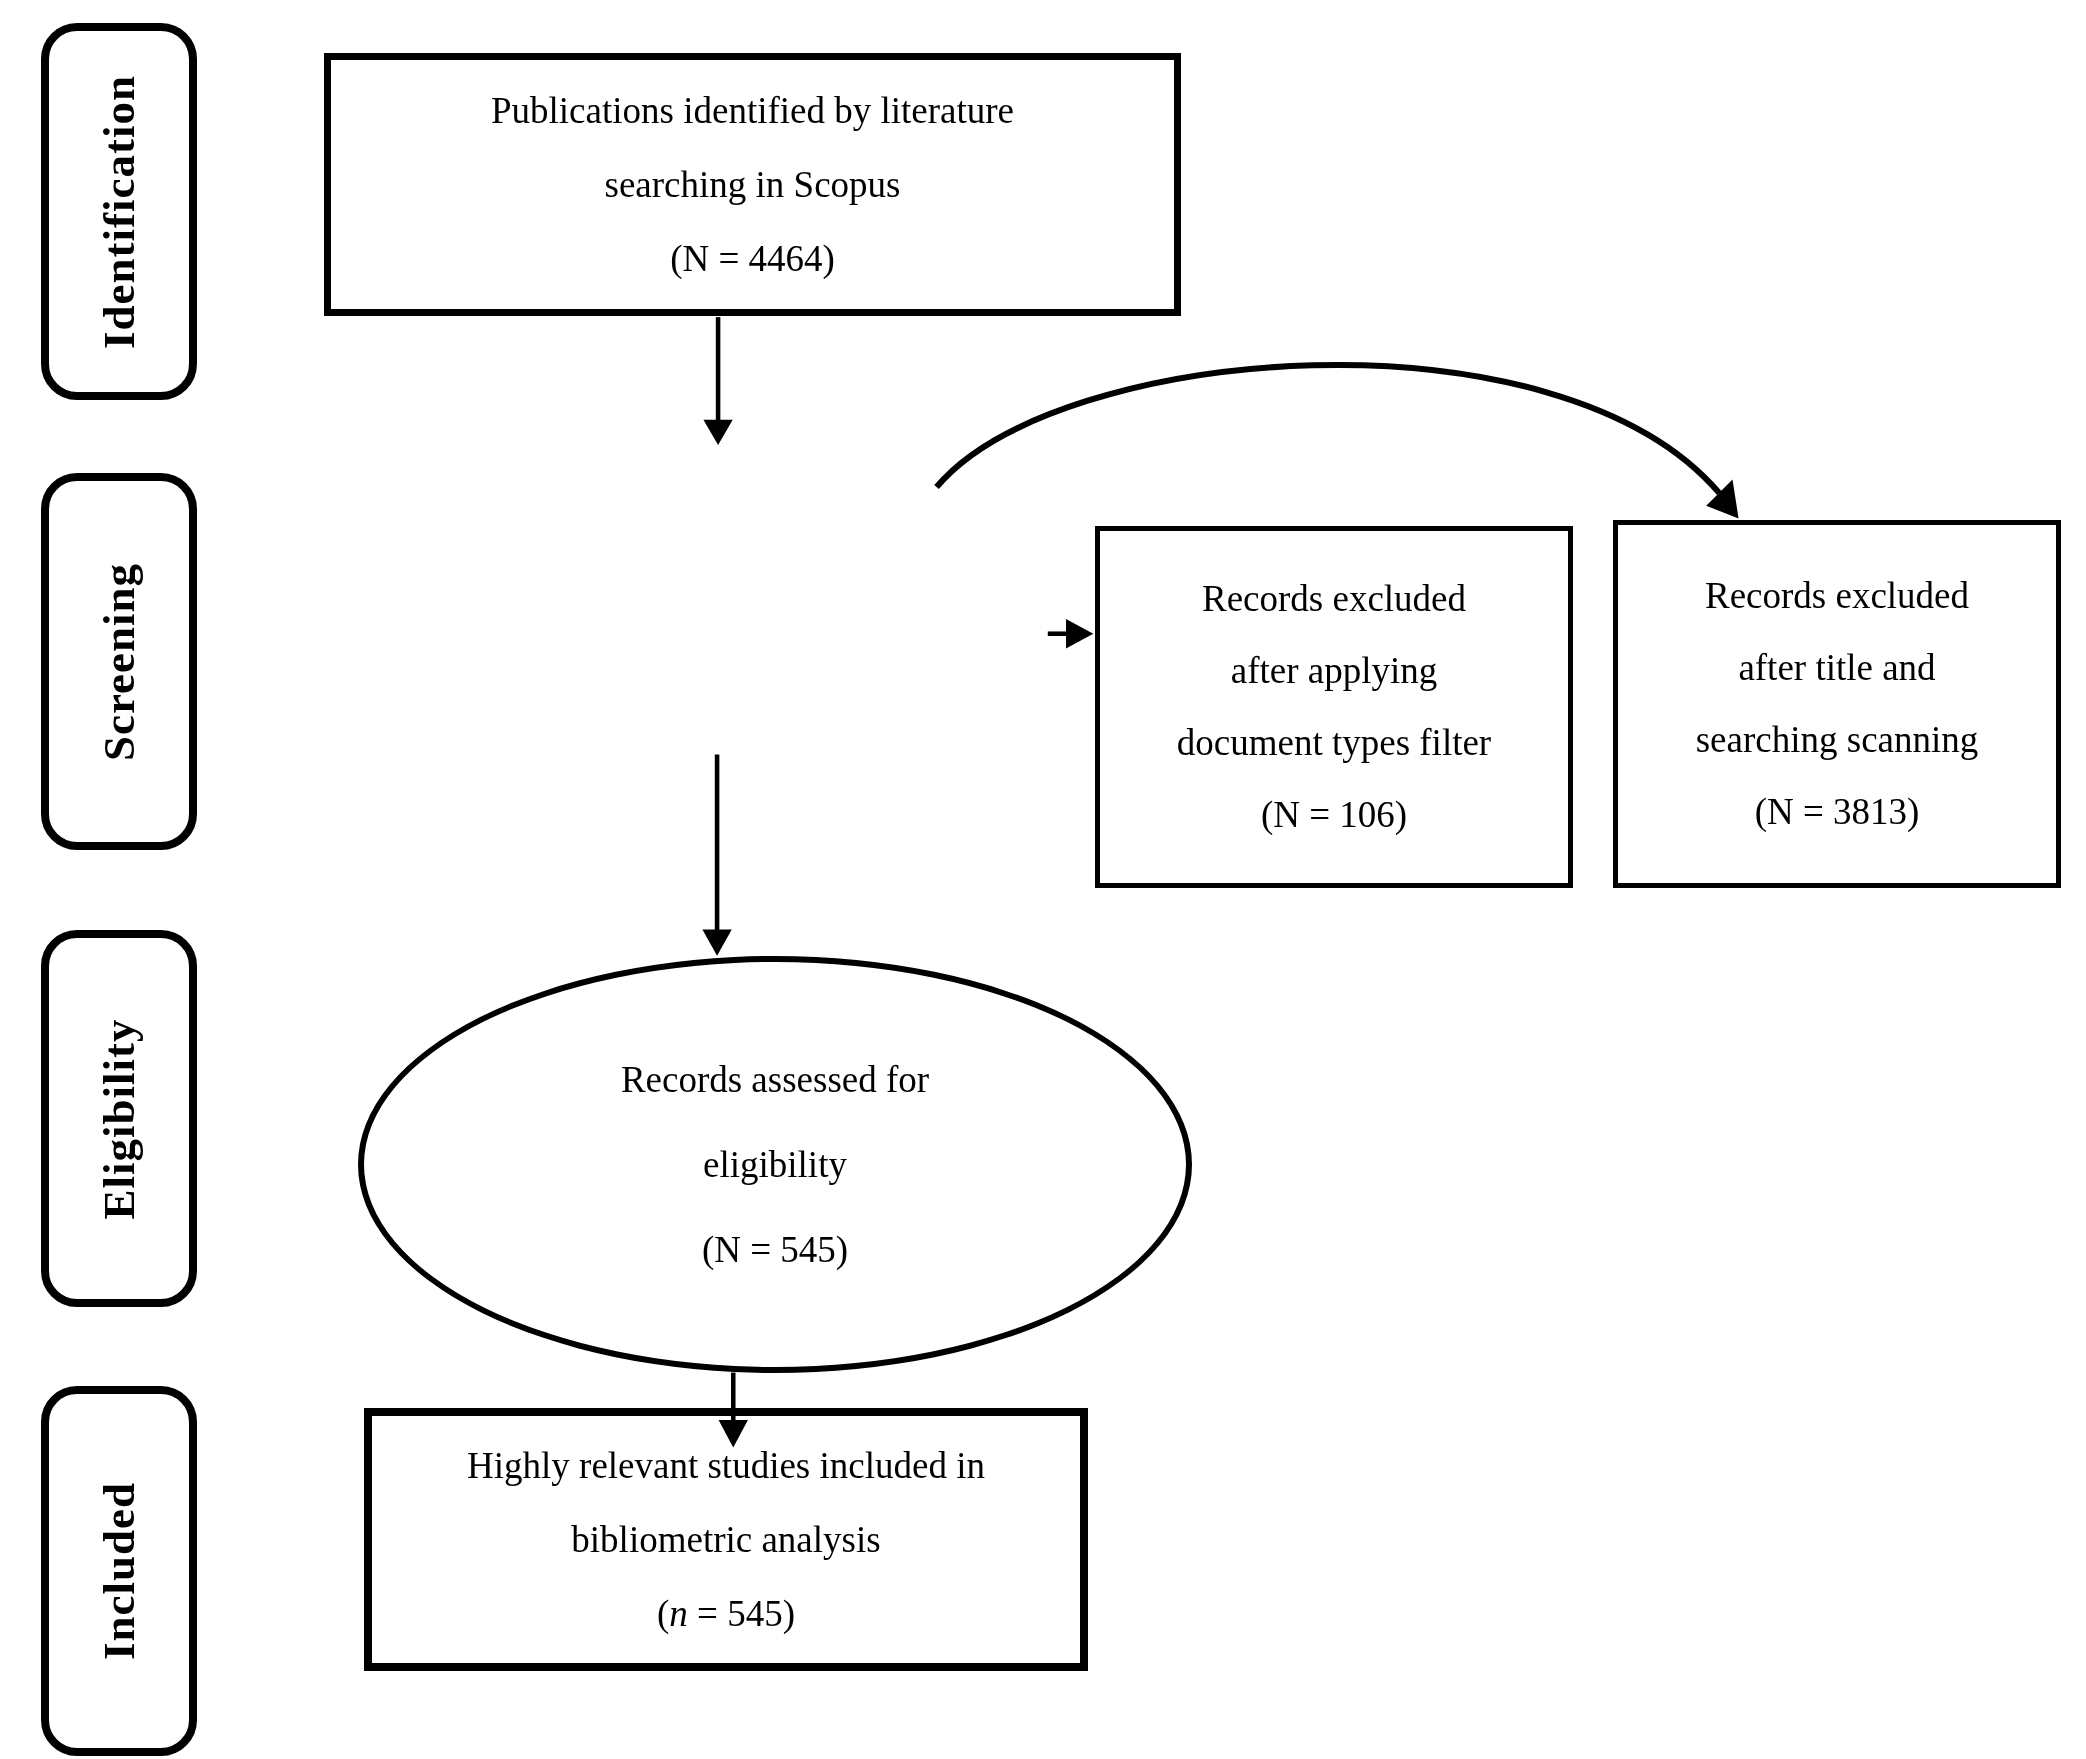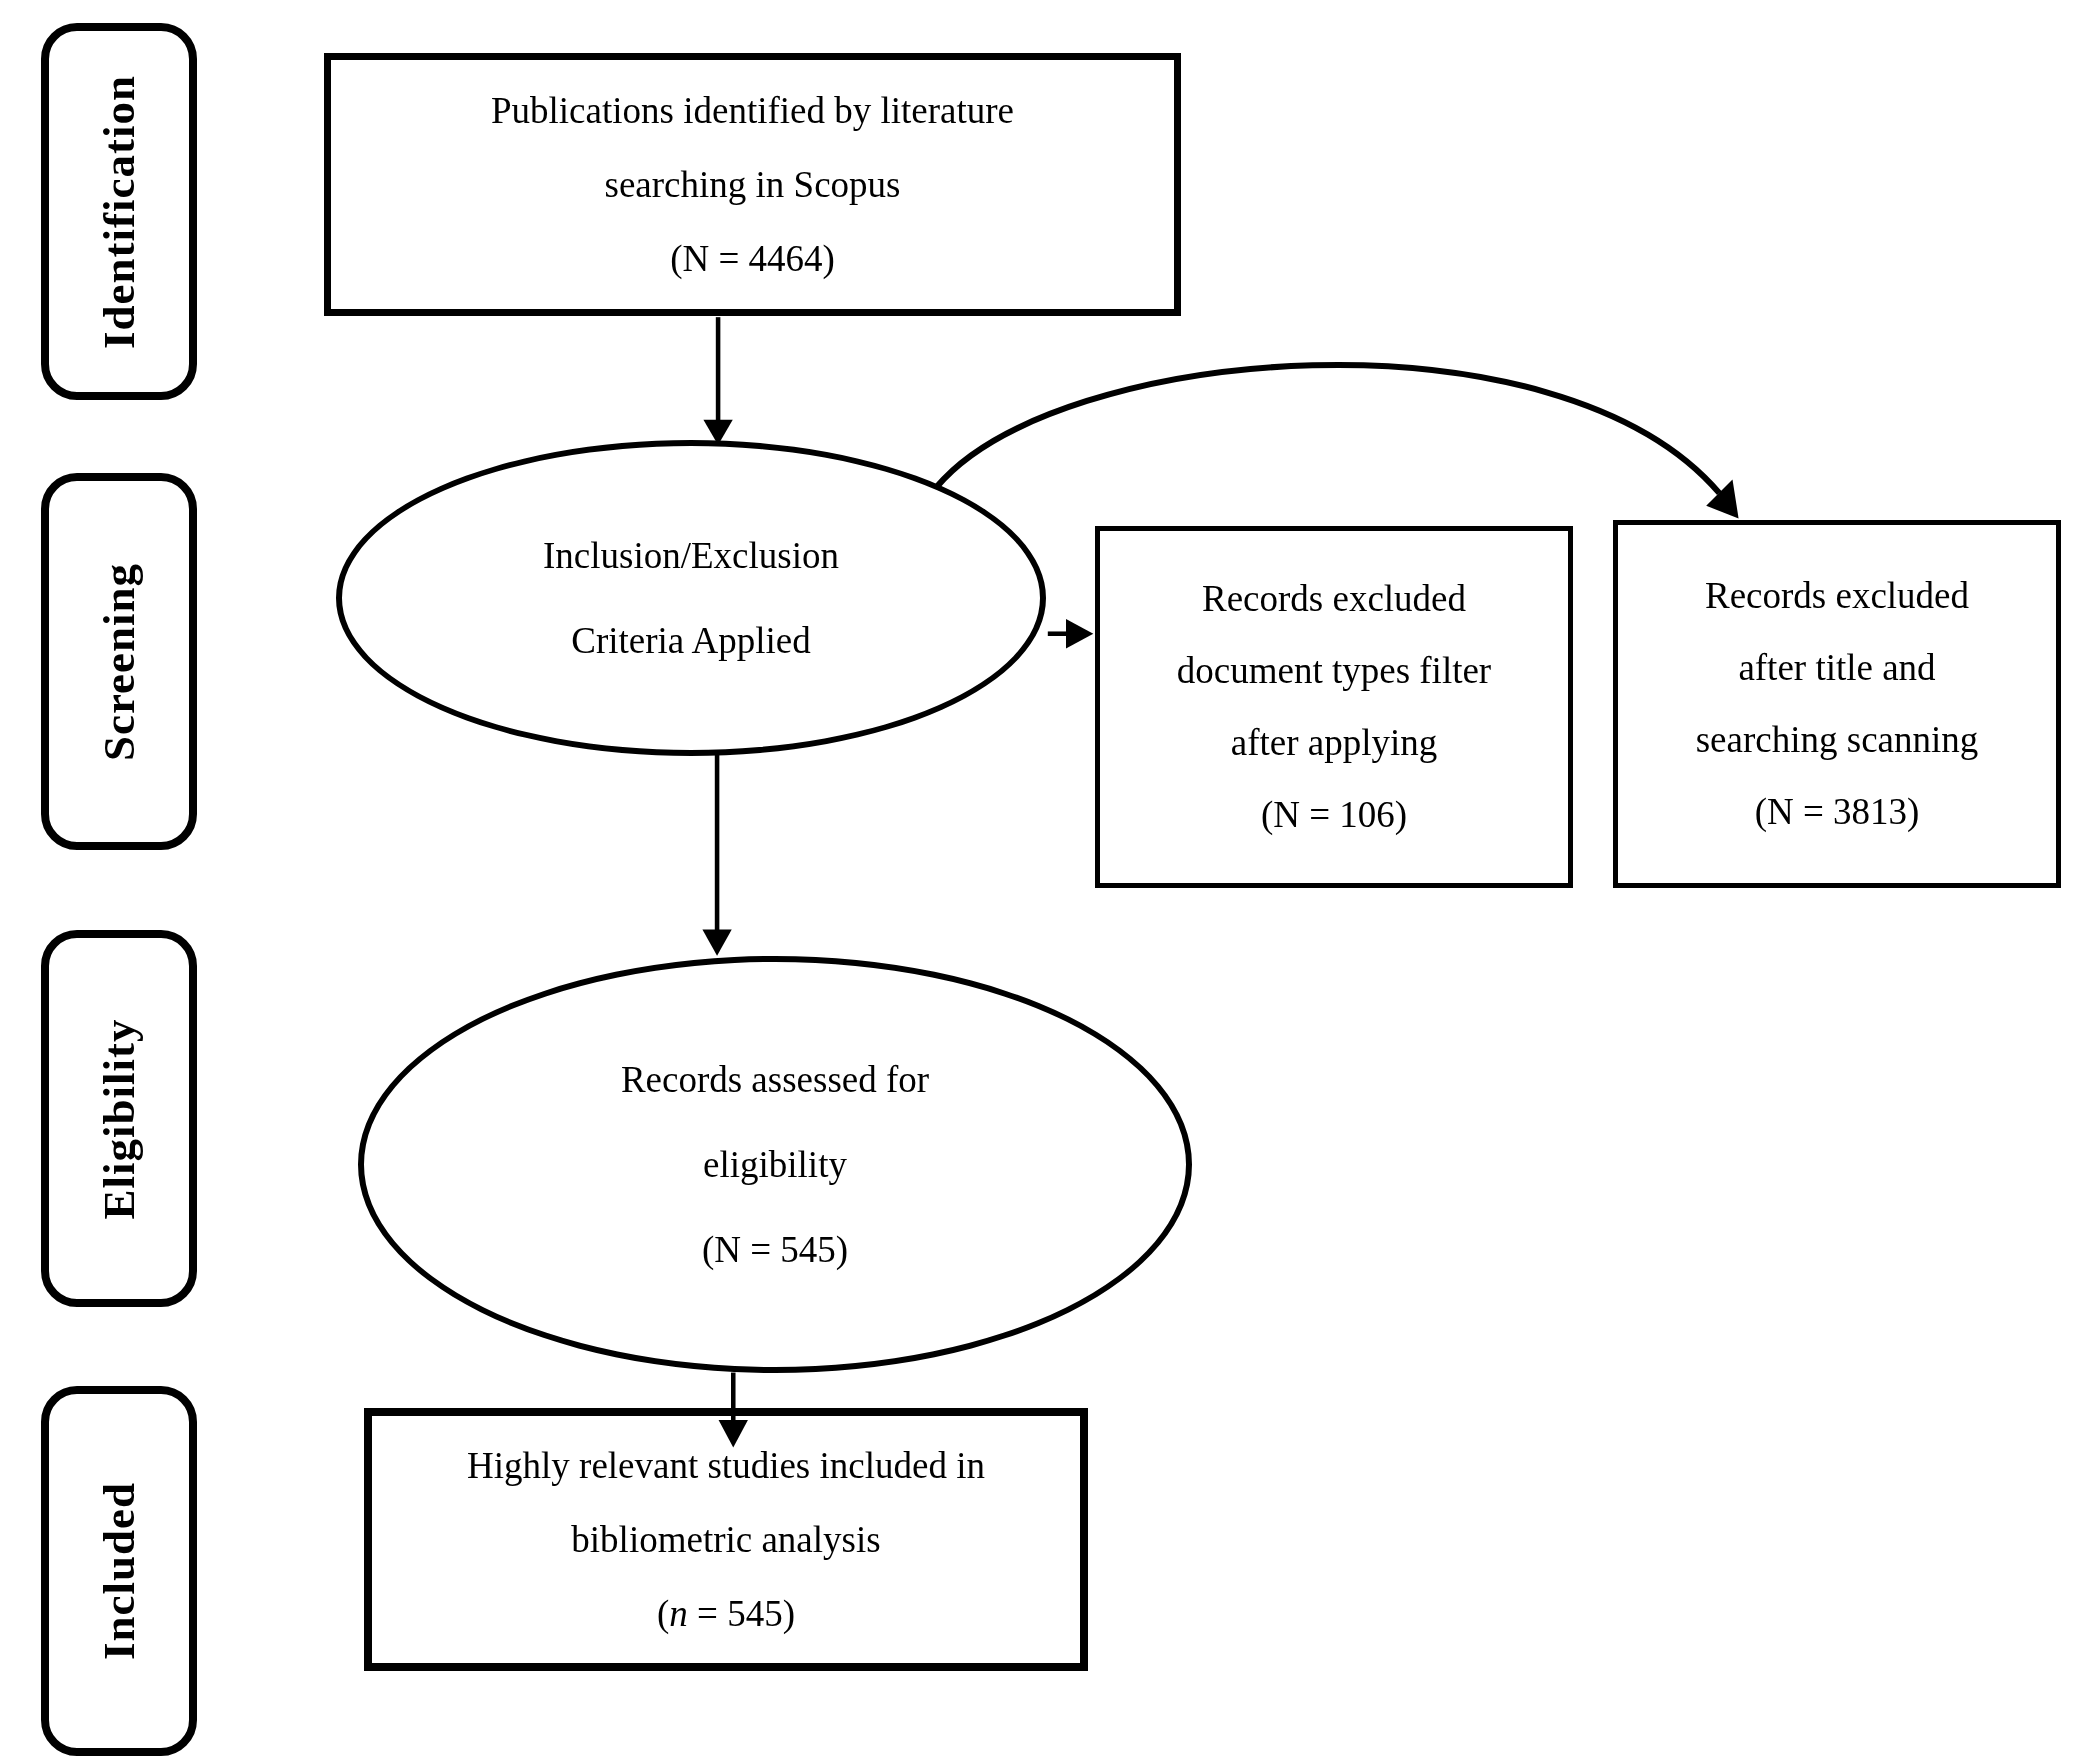--- a/index.html
+++ b/index.html
@@ -115,29 +115,25 @@
   <div class="stage" id="stage-included">
     <span class="stage-label">Included</span>
   </div>
 
   <div class="node rect" id="node-identified">
     <div class="tline">Publications identified by literature</div>
     <div class="tline">searching in Scopus</div>
     <div class="tline">(N = 4464)</div>
   </div>
 
-  <div class="node ellipse" id="node-criteria">
-    <div class="tline">Inclusion/Exclusion</div>
-    <div class="tline">Criteria Applied</div>
-  </div>
 
   <div class="node rect-thin" id="node-excluded-doctypes">
     <div class="tline">Records excluded</div>
+    <div class="tline">after applying</div>
     <div class="tline">document types filter</div>
-    <div class="tline">after applying</div>
     <div class="tline">(N = 106)</div>
   </div>
 
   <div class="node rect-thin" id="node-excluded-title">
     <div class="tline">Records excluded</div>
     <div class="tline">after title and</div>
     <div class="tline">searching scanning</div>
     <div class="tline">(N = 3813)</div>
   </div>
 

